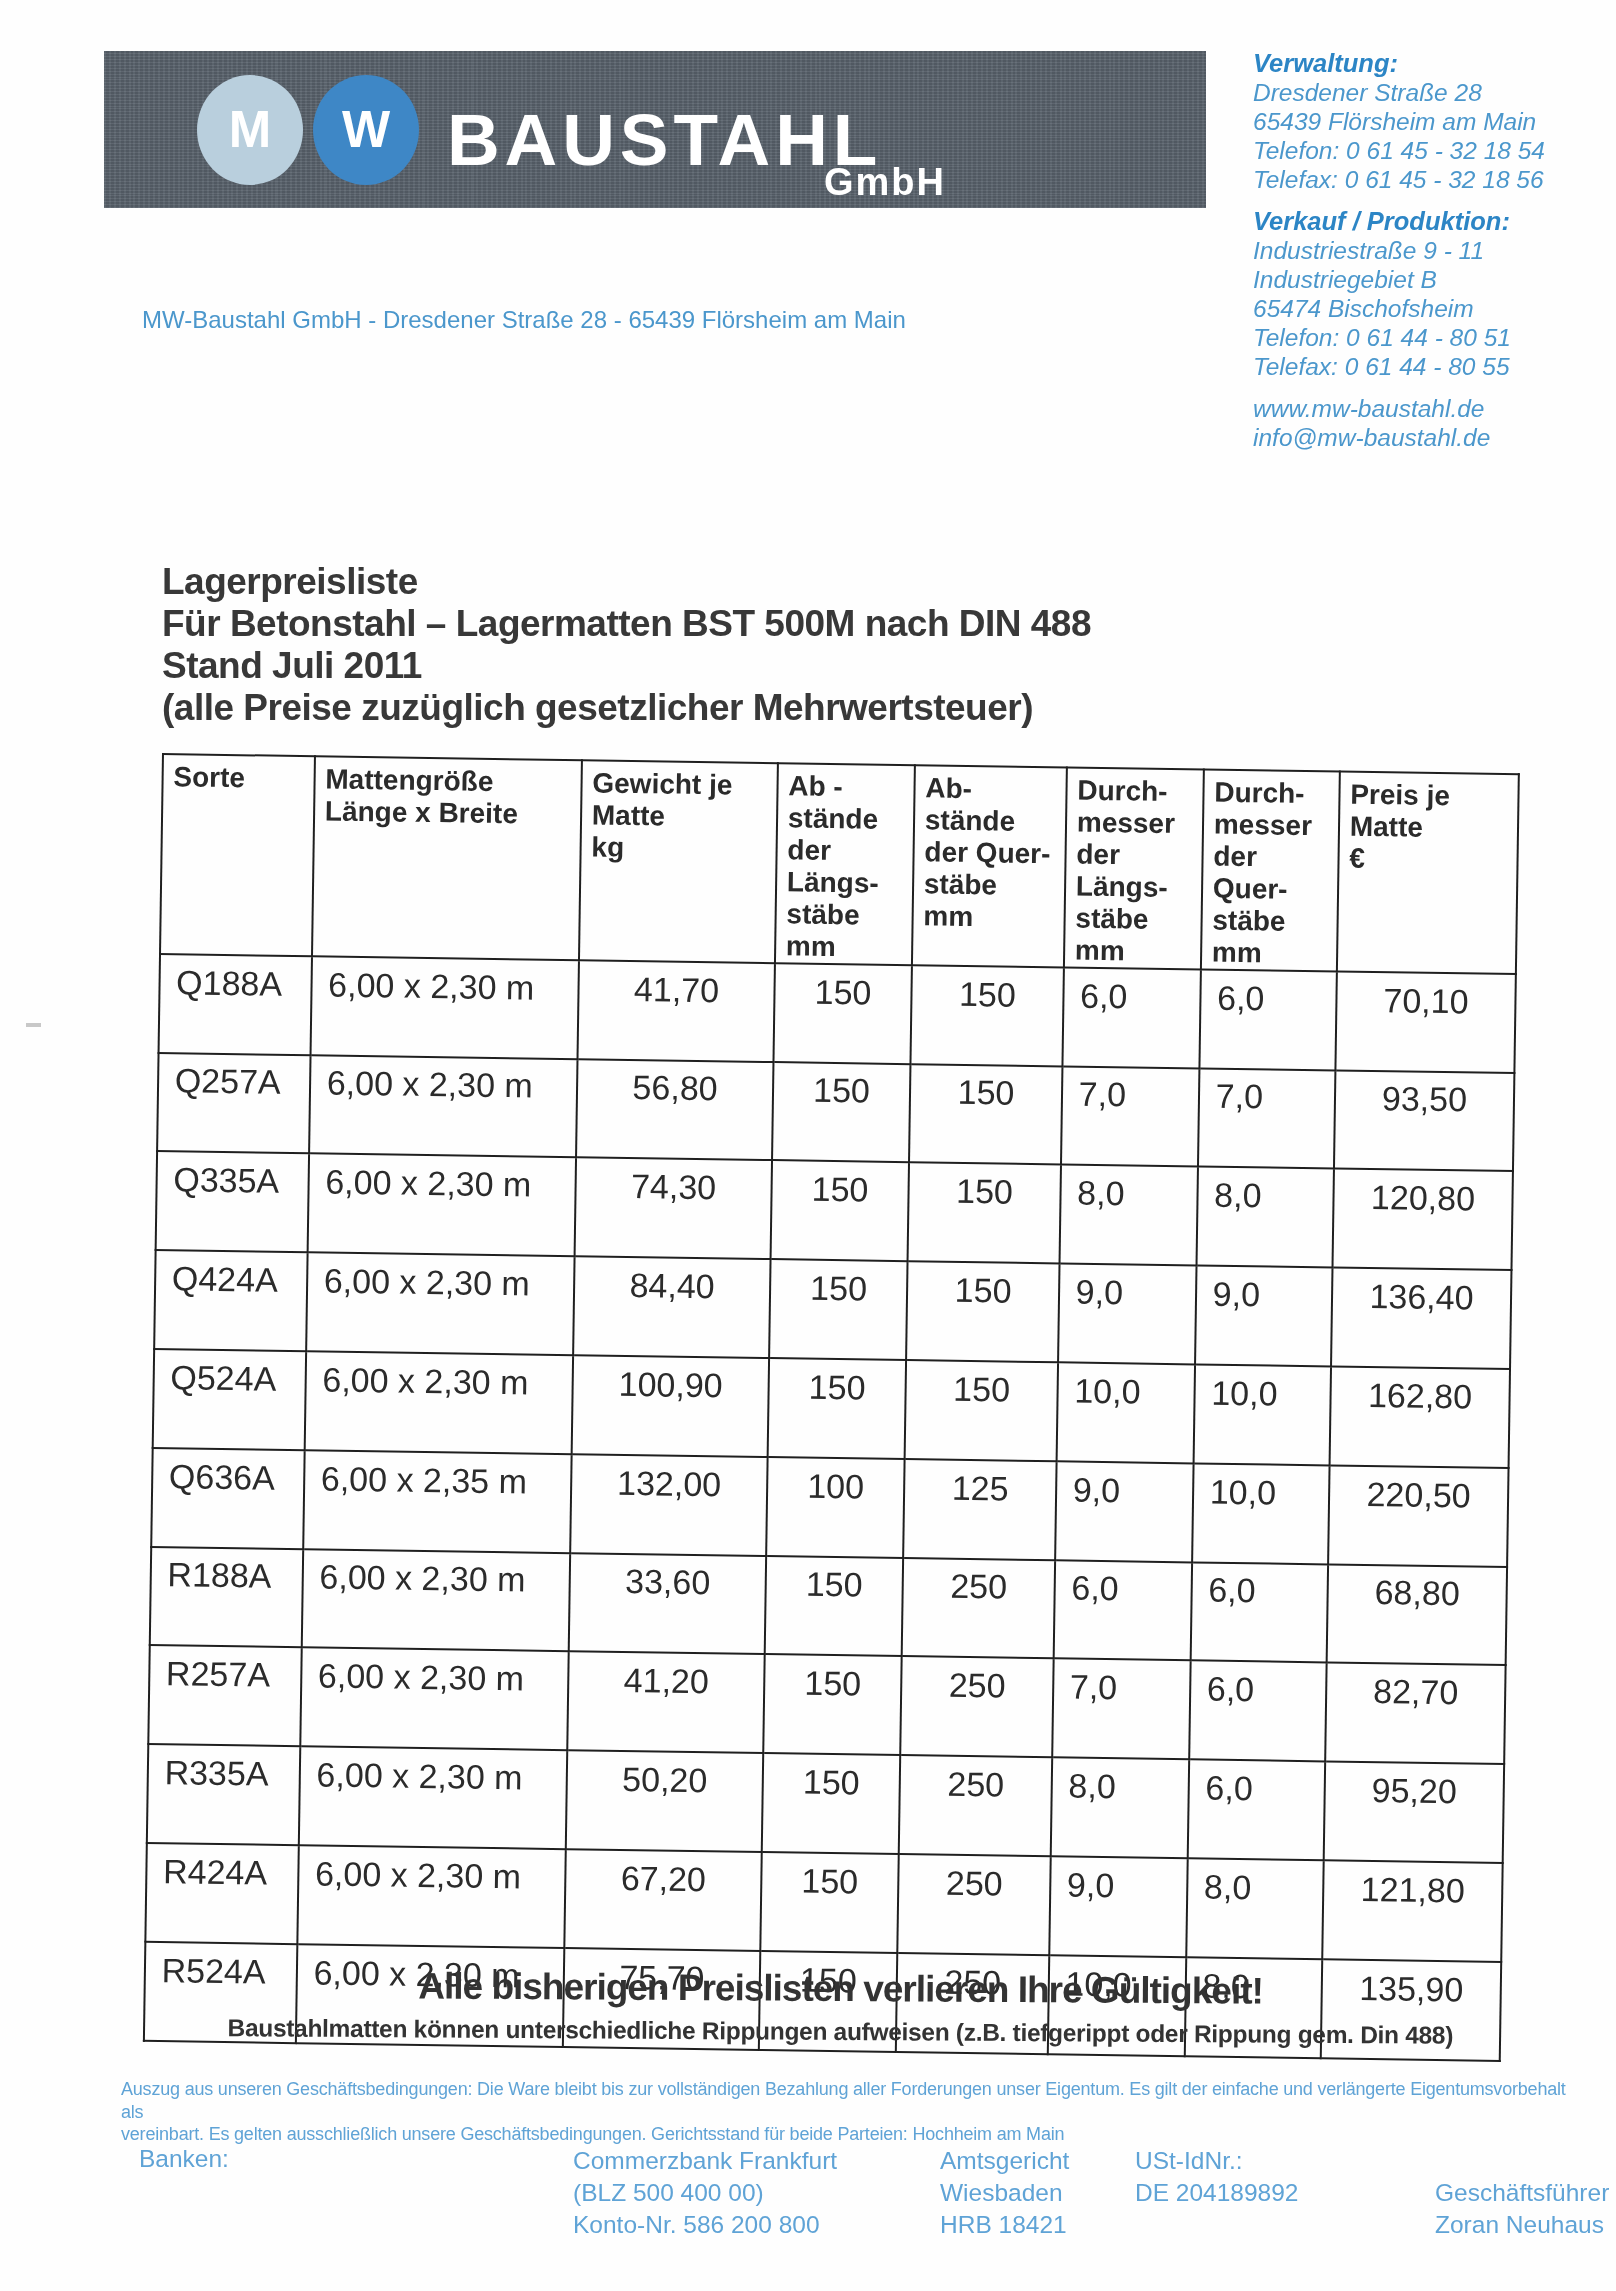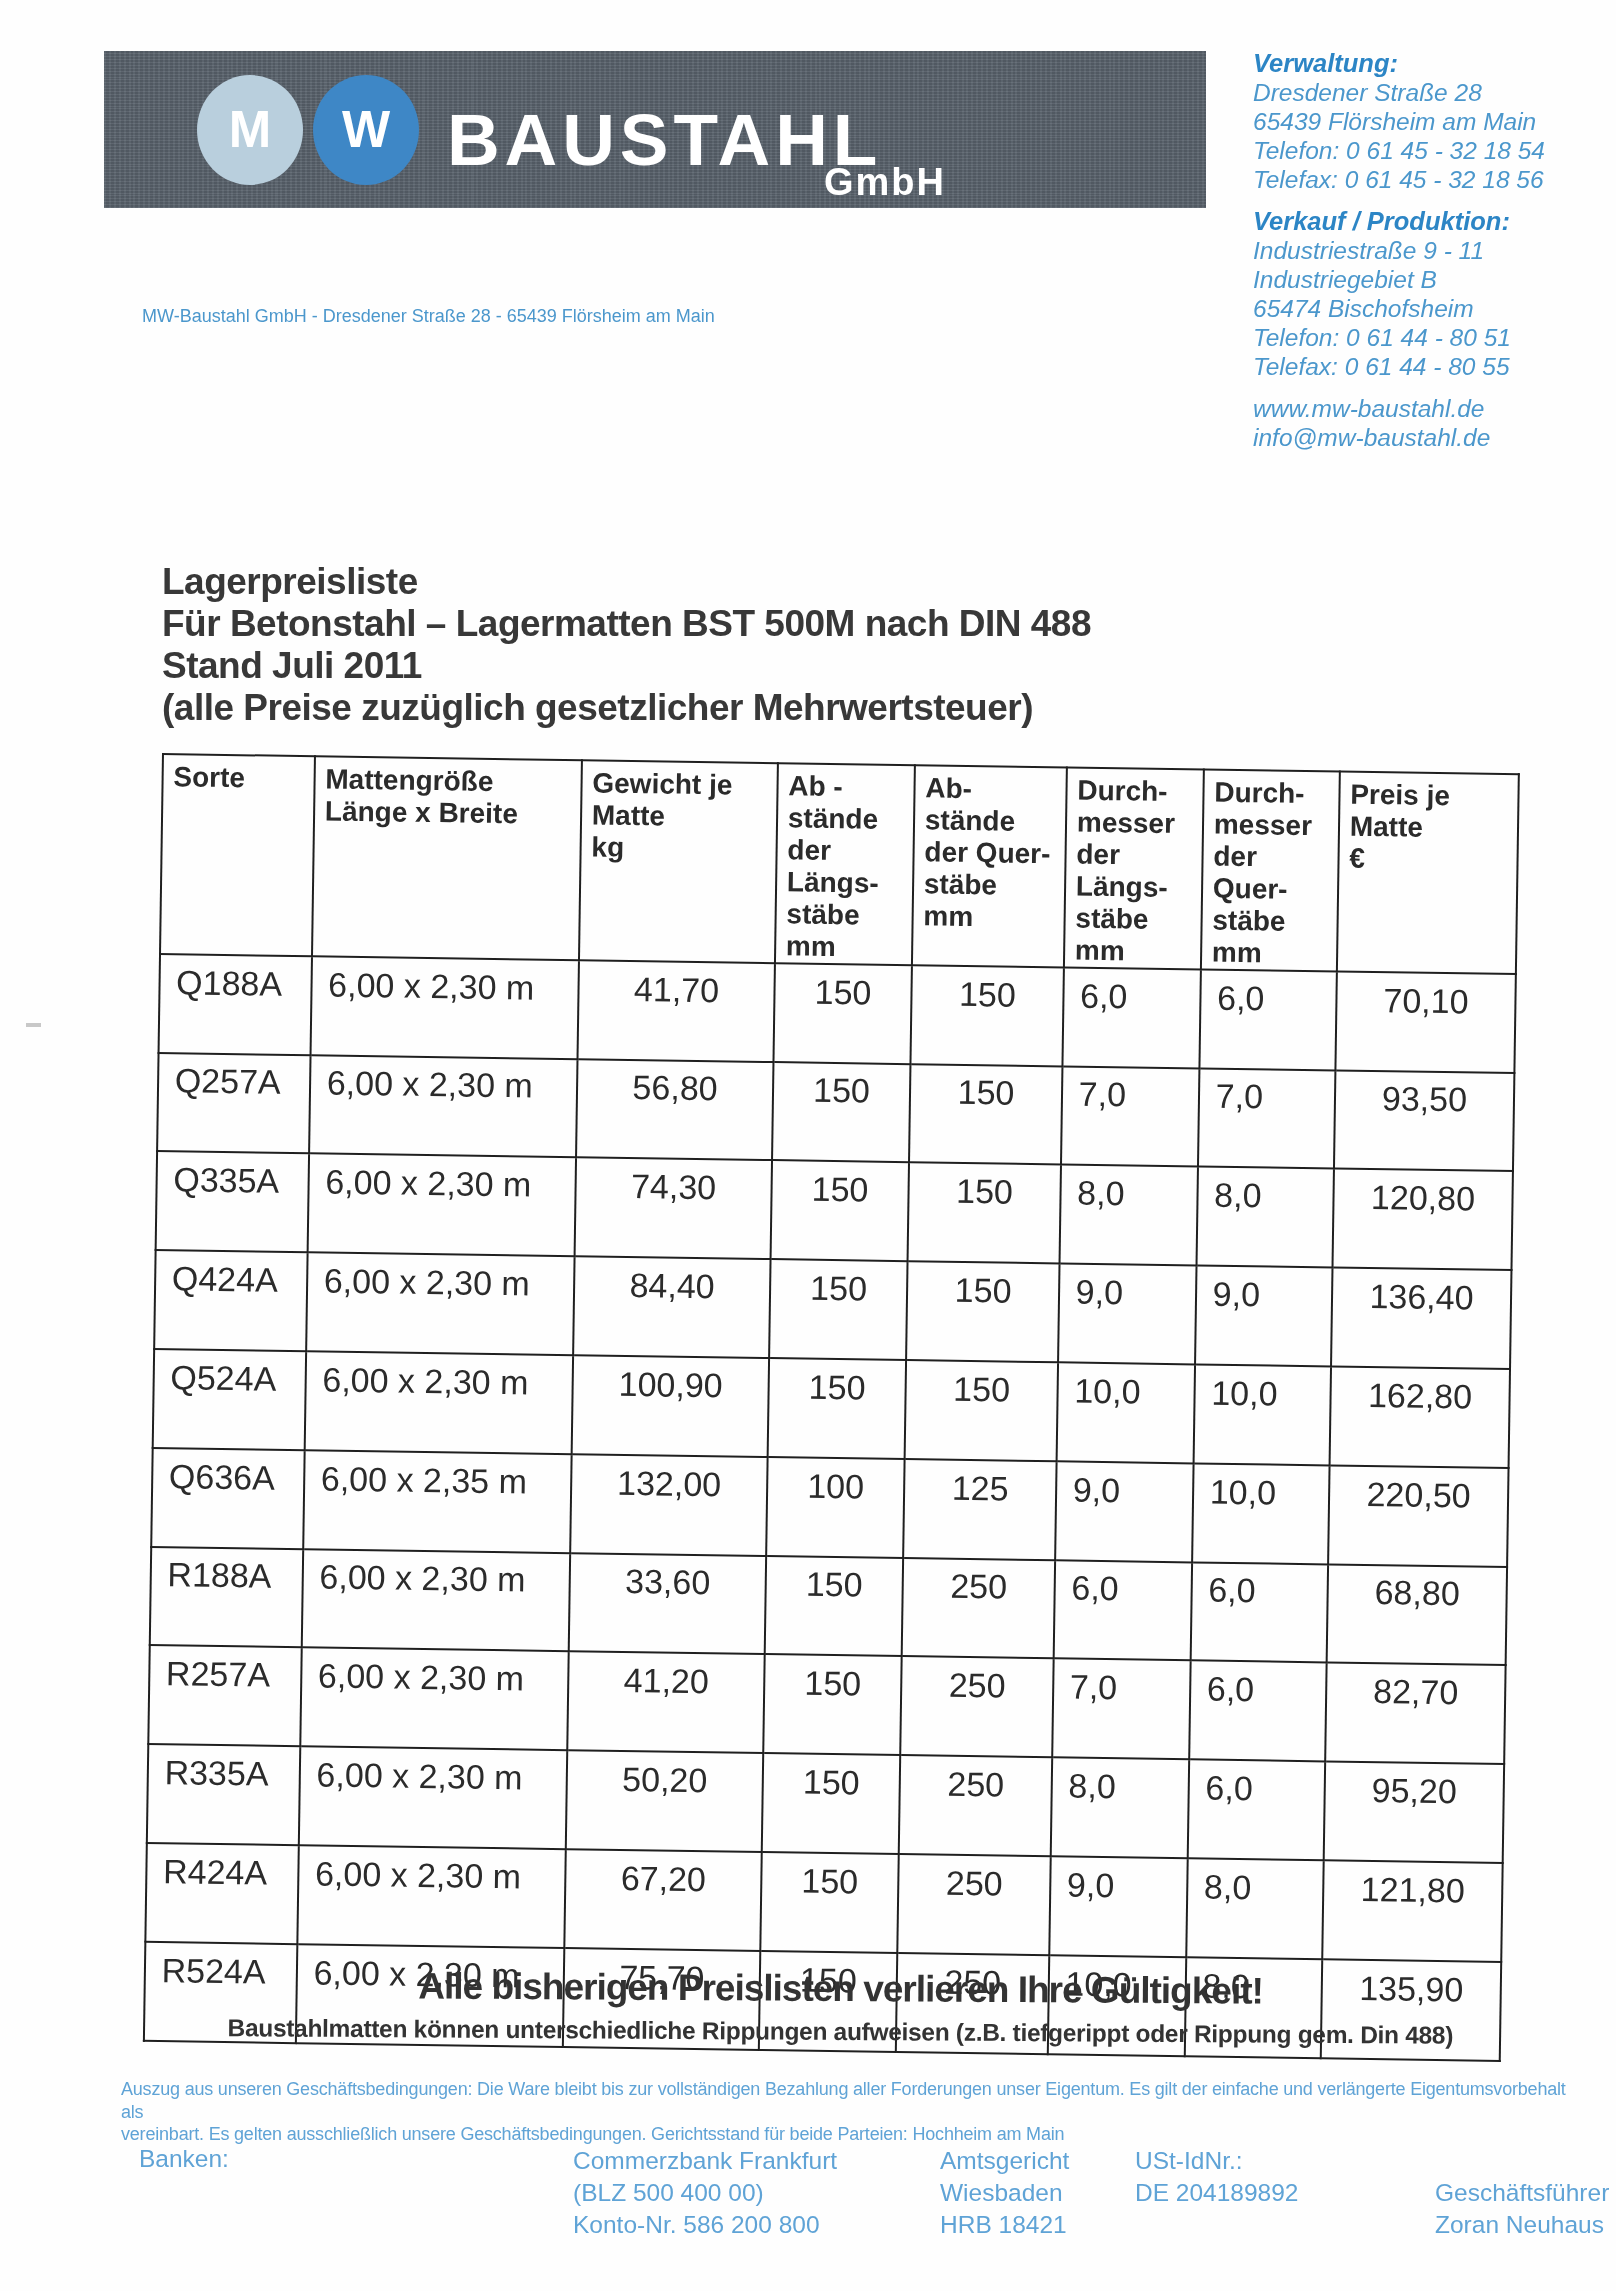--- a/index.html
+++ b/index.html
@@ -33,21 +33,21 @@
   }
   .brand-suffix{
     position:absolute; left:720px; top:110px; font-size:38px; font-weight:bold;
     color:#fff; letter-spacing:2px;
   }
   
   .contact{position:absolute; left:1253px; top:49px; width:343px; font-size:24.5px; line-height:29px; color:var(--blue-text);font-style:italic;}
   .c-title{font-weight:bold; color:var(--blue-heading); font-size:25.5px; line-height:29px;}
   .gap{margin-top:13px;}
   
-  .sender{position:absolute; left:142px; top:306px; font-size:18px; color:var(--blue-text); white-space:nowrap;}
+  .sender{position:absolute; left:142px; top:306px; font-size:24px; color:var(--blue-text); white-space:nowrap;}
   
   .titleblock{position:absolute; left:162px; top:561px; width:1357px; text-align:left;}
   .t1{font-size:37px; font-weight:bold; line-height:42px; letter-spacing:-0.5px; color:#383838;}
   
   .tilt{position:absolute; left:162px; top:753px; transform:rotate(0.85deg); transform-origin:0 0;}
   table.price{border-collapse:collapse; table-layout:fixed; width:1357px;}
   table.price th, table.price td{border:2px solid #1f1f1f;}
   table.price th{
     vertical-align:top; text-align:left; padding:5.9px 5.9px 0 9.8px;
     font-size:28px; line-height:32px; font-weight:bold; white-space:pre-line; color:#2b2b2b;

